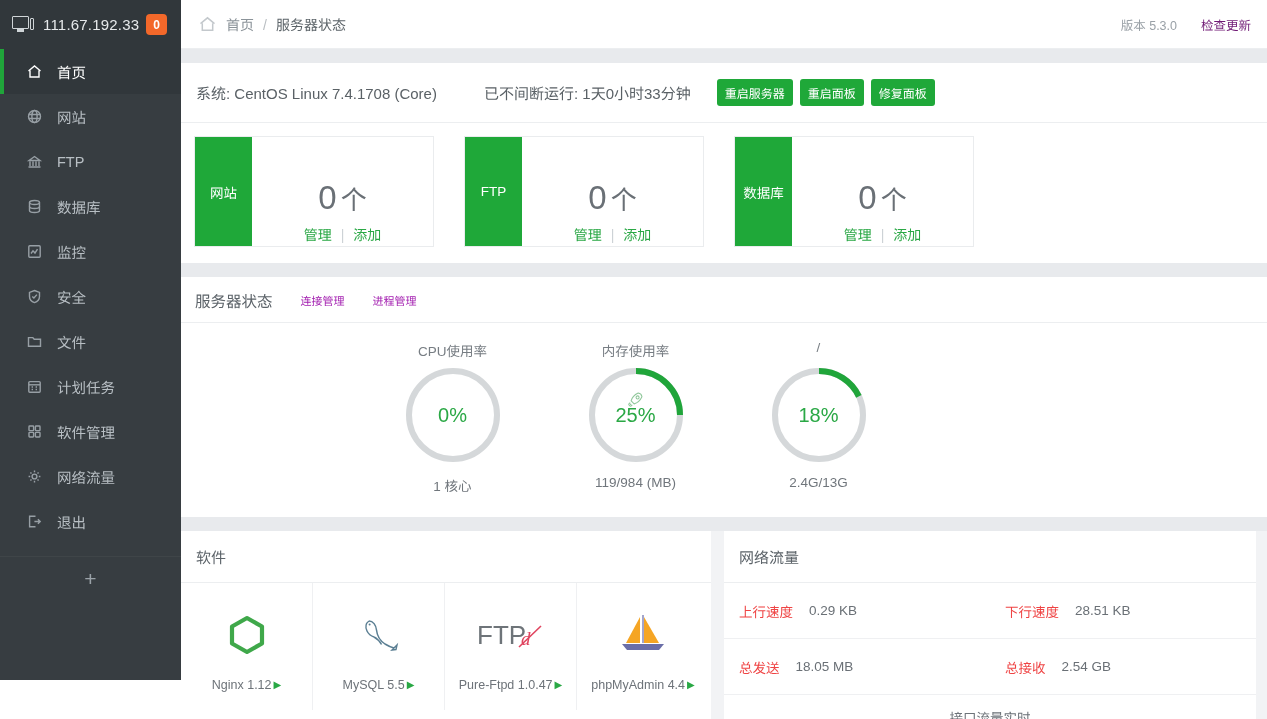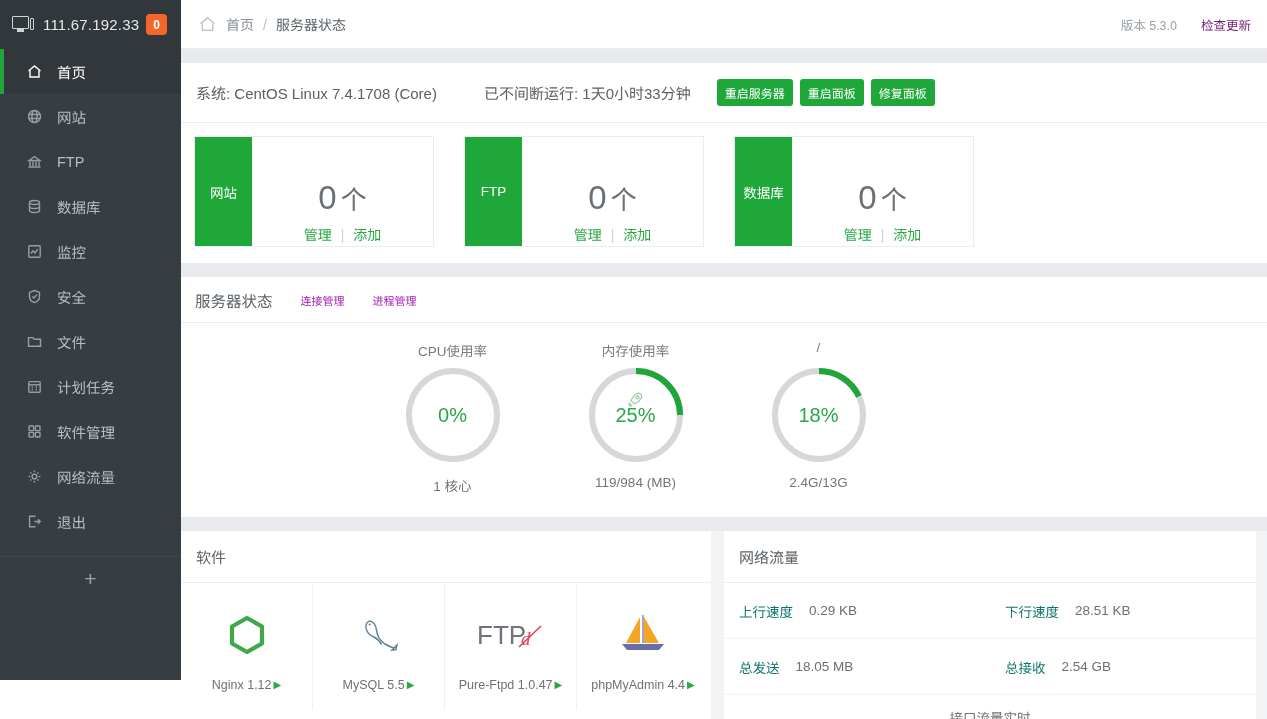--- a/index.html
+++ b/index.html
@@ -176,21 +176,21 @@
   .play { color: #2aa845; font-size: 10px; margin-left: 2px; }
 
   .net-panel { width: 532px; }
   .net-row {
     height: 56px; display: flex; align-items: center;
     border-bottom: 1px solid #eff0f2; font-size: 13.5px; color: #6d7379;
   }
   .net-cell { width: 50%; display: flex; align-items: center; }
   .net-cell.l { padding-left: 15px; }
   .net-cell.r { padding-left: 15px; }
-  .net-k { color: #0f766e; font-family: Liberation Serif, serif; }
+  .net-k { color: #ef4444; font-family: Liberation Serif, serif; }
   .net-v { margin-left: 16px; color: #6a7076; }
   .net-foot { text-align: center; font-size: 13.5px; color: #6d7379; padding-top: 12px; }
 </style>
 </head>
 <body>
 
 <div class="app">
 
   <aside class="sidebar">
     <div class="sb-head">

